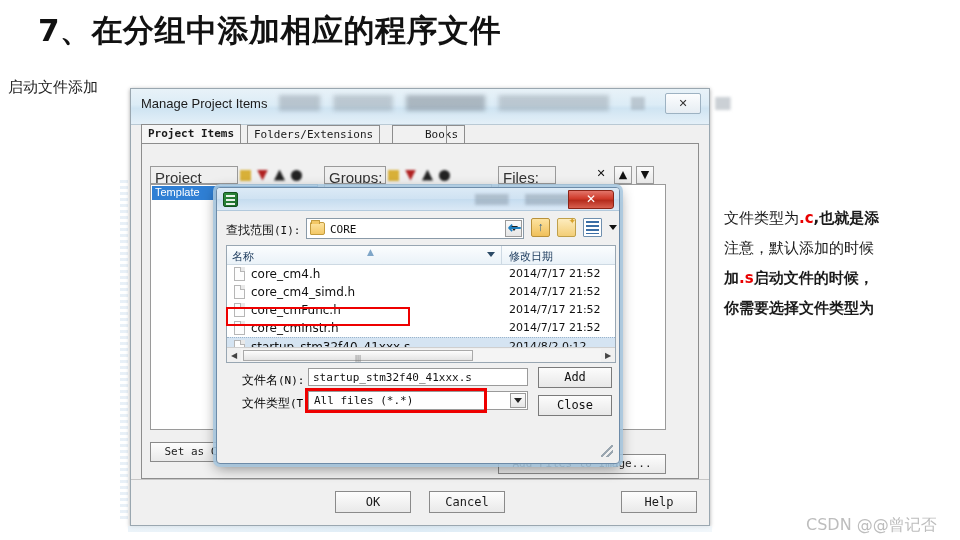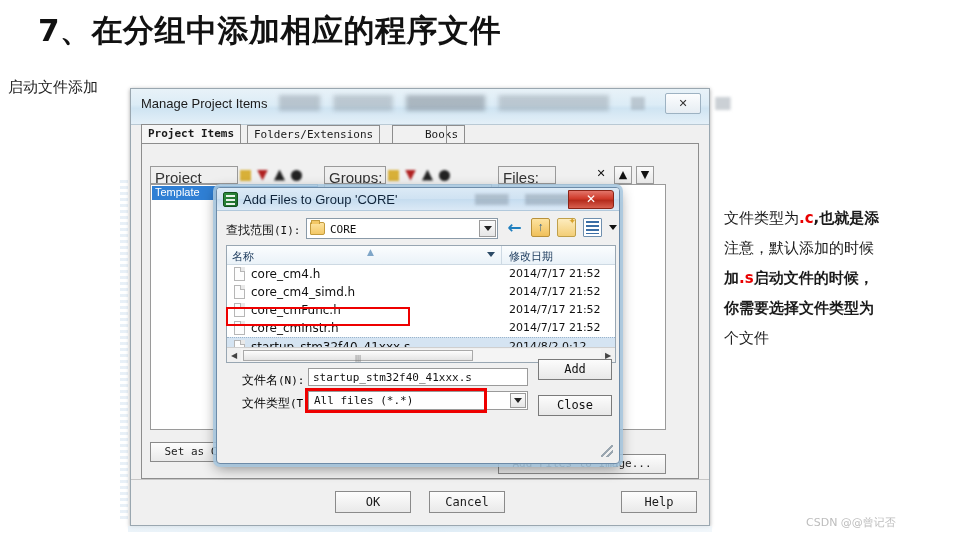--- a/index.html
+++ b/index.html
@@ -179,21 +179,21 @@
 
   .af-body { position: absolute; left: 5px; top: 27px; width: 394px; height: 245px; }
 
   .lookin-label {
     position: absolute; left: 4px; top: 7px;
     font-size: 12px; color: #111;
     font-family: "DejaVu Sans", sans-serif;
   }
   .lookin-label .mn { font-family: "DejaVu Sans Mono", monospace; font-size: 11px; }
   .lookin-combo {
-    position: absolute; left: 84px; top: 3px; width: 192px; height: 21px;
+    position: absolute; left: 84px; top: 3px; width: 218px; height: 21px;
     background: #fff; border: 1px solid #8a9aa8;
   }
   .folder-ico {
     position: absolute; left: 3px; top: 3px; width: 15px; height: 13px;
     background: linear-gradient(to bottom,#fde3a0,#f3c866);
     border: 1px solid #c39b3d; border-radius: 1px 2px 2px 1px;
   }
   .folder-ico::before {
     content:""; position:absolute; left:0; top:-3px; width:7px; height:3px;
     background:#f3c866; border:1px solid #c39b3d; border-bottom:none; border-radius:1px 1px 0 0;
@@ -322,42 +322,42 @@
     position: absolute; left: 83px; top: 173px; width: 182px; height: 25px;
     border: 3px solid #ee0000; pointer-events: none;
   }
 
   .af-btn {
     position: absolute; left: 316px; width: 74px; height: 21px;
     border: 1px solid #7a7a7a; background: linear-gradient(#fcfcfc,#e8e8e8);
     font-family: "DejaVu Sans Mono", monospace; font-size: 12px; color: #111;
     text-align: center; line-height: 19px;
   }
-  .af-btn.add { top: 144px; }
+  .af-btn.add { top: 152px; }
   .af-btn.close { top: 180px; }
 
   .af-resize {
     position: absolute; right: 3px; bottom: 3px; width: 12px; height: 12px;
     background:
       linear-gradient(135deg, transparent 0 45%, #9aa6b0 45% 55%, transparent 55% 100%),
       linear-gradient(135deg, transparent 0 70%, #9aa6b0 70% 80%, transparent 80% 100%);
   }
 
   
   .note {
     position: absolute; left: 724px; top: 203px; width: 228px;
     font-family: "DejaVu Sans", sans-serif;
     font-size: 15px; line-height: 30px; color: #1a1a1a;
   }
   .note .red { color: #e80000; font-weight: bold; }
   .note .bold { font-weight: bold; }
 
   .watermark {
     position: absolute; left: 806px; top: 515px;
-    font-size: 11px; color: #bdbdbd;
+    font-size: 16px; color: #bdbdbd;
     font-family: "DejaVu Sans", sans-serif;
   }
 
   
   .artifact-left {
     position: absolute; left: 120px; top: 180px; width: 8px; height: 340px;
     background: repeating-linear-gradient(to bottom,#dfeaf4 0 3px, transparent 3px 6px);
     opacity: .7;
   }
   .artifact-bottom {
@@ -428,21 +428,20 @@
       <div class="footer-btn" style="left:204px;">OK</div>
       <div class="footer-btn" style="left:298px;">Cancel</div>
       <div class="footer-btn" style="left:490px;">Help</div>
     </div>
   </div>
 
   <div class="addfiles">
 
     <div class="af-titlebar">
       <div class="af-icon"></div>
-      <div class="af-title">Add Files to Group 'CORE'</div>
       <div class="af-title-blur"></div>
       <div class="af-close">✕</div>
     </div>
 
     <div class="af-body">
 
       <div class="lookin-label"><span>查找范围</span><span class="mn">(I):</span></div>
       <div class="lookin-combo">
         <div class="folder-ico"></div>
         <div class="lookin-text">CORE</div>
@@ -529,17 +528,16 @@
     </div>
   </div>
 
   <div class="artifact-bottom"></div>
 
   <div class="note">
     <div><span>文件类型为</span><span class="red">.c</span><span class="bold">,也就是添</span></div>
     <div><span>注意，默认添加的时候</span></div>
     <div><span class="bold">加</span><span class="red">.s</span><span class="bold">启动文件的时候，</span></div>
     <div><span class="bold">你需要选择文件类型为</span></div>
-    <div><span>个文件</span></div>
   </div>
 
   <div class="watermark">CSDN @@曾记否</div>
 </div>
 
 </body></html>

